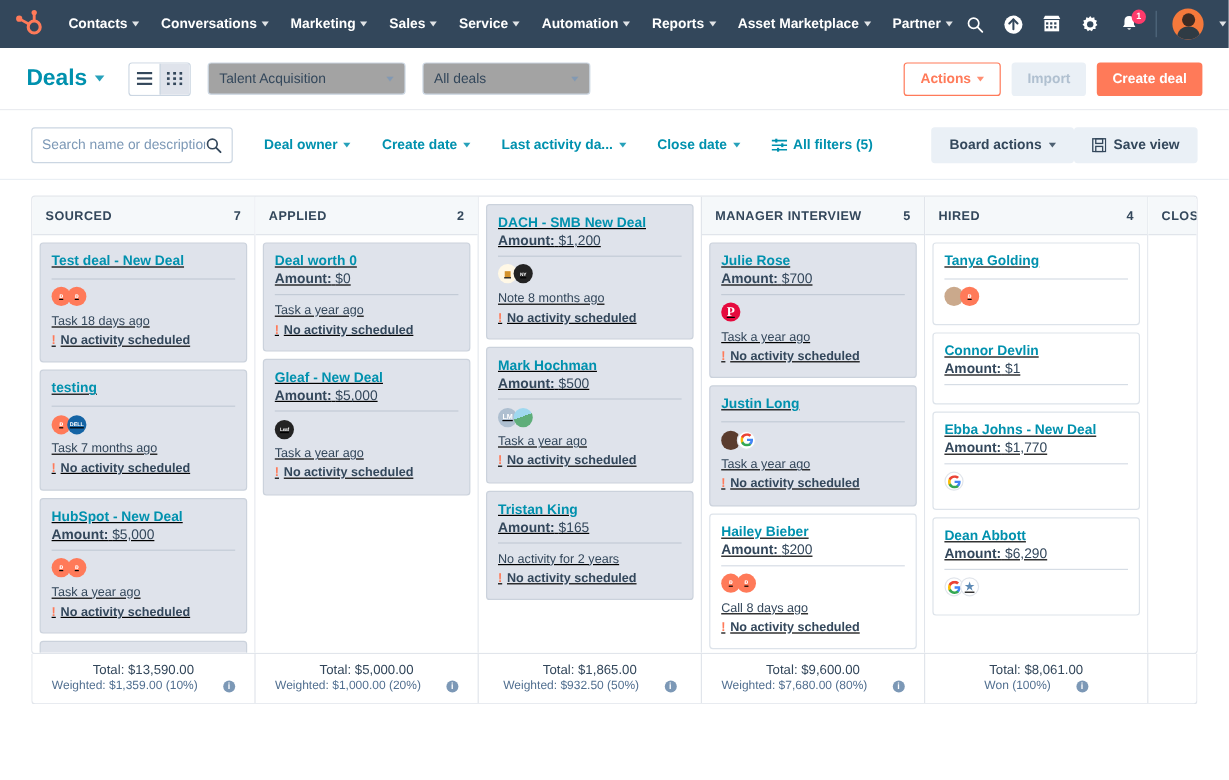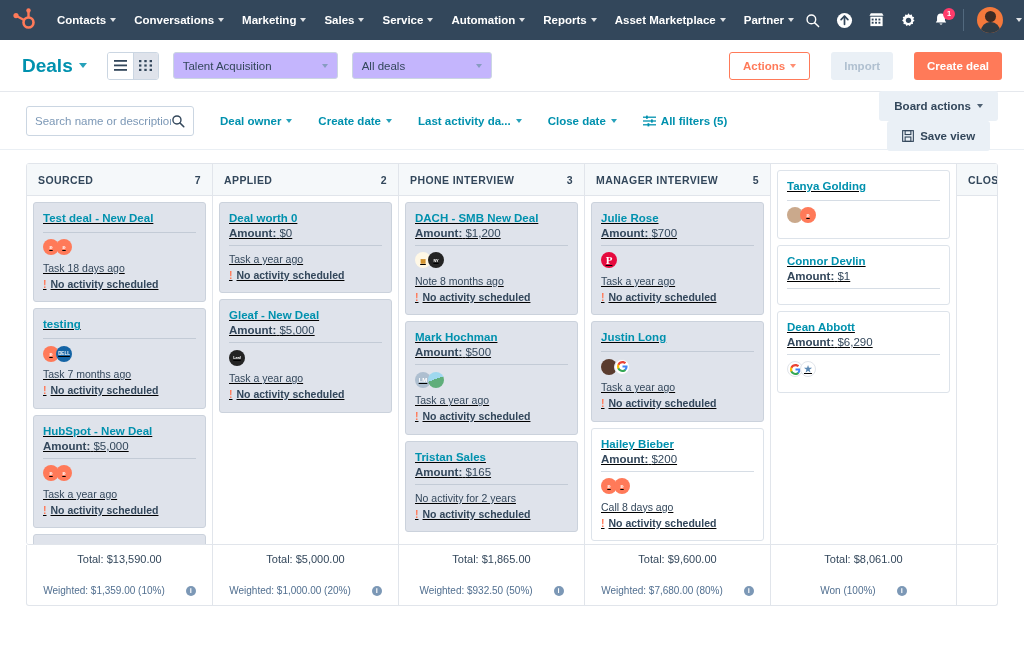--- a/index.html
+++ b/index.html
@@ -62,30 +62,30 @@
     display: flex; margin-left: 20px; border: 1px solid #cbd6e2; border-radius: 3px; overflow: hidden;
   }
   .vt-btn {
     width: 25px; height: 26px; background: #fff; display:flex; align-items:center; justify-content:center;
     cursor: pointer; color:#33475b;
   }
   .vt-btn.active { background: #dfe3eb; }
   .vt-btn + .vt-btn { border-left: 1px solid #cbd6e2; }
   .select-box {
     margin-left: 14px; height: 27px; min-width: 180px;
-    border: 1px solid #cbd6e2; border-radius: 3px; background: #c4b5fd;
+    border: 1px solid #cbd6e2; border-radius: 3px; background: #a3a3a3;
     display: flex; align-items: center; padding: 0 9px;
     font-size: 11.5px; color: #33475b; cursor: pointer;
   }
   .select-box .caret-d { margin-left: auto; border-top-color:#7c98b6; }
   .head-right { margin-left: auto; display: flex; align-items: center; gap: 9px; }
   .btn {
     height: 28px; border-radius: 3px; font-size: 11.5px; font-weight: bold;
     display: flex; align-items: center; justify-content: center; gap: 5px;
-    padding: 0 13px; cursor: pointer; white-space: nowrap; margin-left: 12px;
+    padding: 0 13px; cursor: pointer; white-space: nowrap;
   }
   .btn-outline { border: 1px solid #ff7a59; color: #ff7a59; background: #fff; }
   .btn-disabled { background: #eaf0f6; color: #b0c0d0; cursor: default; }
   .btn-primary { background: #ff7a59; color: #fff; }
   .btn-outline .caret-d { border-top-color:#ff7a59; }
 
   
   .filterbar {
     height: 58px; background: #fff; display: flex; align-items: center;
     padding: 0 26px; border-bottom: 1px solid #eaeff4;
@@ -98,21 +98,21 @@
     border: none; outline: none; font-size: 11.5px; color: #33475b;
     width: 100%; background: transparent; font-family: "Liberation Sans", sans-serif;
   }
   .search-wrap input::placeholder { color: #7c98b6; }
   .filter-link {
     font-size: 11.5px; font-weight: bold; color: #0091ae;
     display: flex; align-items: center; gap: 5px; cursor: pointer; margin-left: 26px;
     white-space: nowrap;
   }
   .filter-link .caret-d { border-top-color: #0091ae; }
-  .filter-right { margin-left: auto; display: flex; align-items: center; gap: 0; flex-direction: column; }
+  .filter-right { margin-left: auto; display: flex; align-items: center; gap: 0; }
   .btn-light {
     background: #eaf0f6; color: #33475b; height: 30px; border-radius: 3px;
     font-size: 11.5px; font-weight: bold; display: flex; align-items: center;
     justify-content: center; gap: 6px; padding: 0 15px; cursor: pointer;
   }
   .btn-light .caret-d { border-top-color: #33475b; }
 
   
   .board-area { padding: 13px 26px 0 26px; background: #fff; height: 430px; }
   .board {
@@ -167,21 +167,21 @@
   .card-meta .warn { display: flex; align-items: center; gap: 4px; font-weight: bold; color: #33475b; }
   .excl { color: #ff7a59; font-weight: bold; font-size: 10.5px; }
 
   
   .totals { display: flex; border-top: 1px solid #e1e5eb; background: #fff; }
   .total-cell {
     width: 186px; flex: 0 0 186px; border-right: 1px solid #e1e5eb;
     padding: 8px 6px 9px 6px; text-align: center;
   }
   .total-cell:last-child { border-right: none; }
-  .total-main { font-size: 11px; color: #33475b; margin-bottom: 20px; text-align: center; }
+  .total-main { font-size: 11px; color: #33475b; margin-bottom: 1px; text-align: center; }
   .total-sub {
     font-size: 10px; color: #516f90;
     display: flex; align-items: center; justify-content: center; gap: 21px;
   }
   .info-i {
     width: 10px; height: 10px; border-radius: 50%; background: #7c98b6;
     color: #fff; font-size: 7.5px; font-weight: bold; line-height: 10px;
     text-align: center; display: inline-block; cursor: pointer; flex: 0 0 10px;
   }
 </style>
@@ -488,24 +488,20 @@
             <div class="warn">
                 <span class="excl">!</span>
                 <span>No activity scheduled</span>
               </div>
           </div>
         </div>
       </div>
     </div>
 
     <div class="col">
-      <div class="col-head">
-        <span>PHONE INTERVIEW</span>
-        <span class="col-count">3</span>
-      </div>
       <div class="col-body">
         <div class="card selected">
           <div class="card-title">DACH - SMB New Deal</div>
           <div class="card-amount"><b>Amount:</b> <span>$1,200</span></div>
           <div class="card-sep"></div>
           <div class="avatars">
             <span class="av av-store" style="color:#d08a1e">▦</span>
             <span class="av av-dark">NY</span>
           </div>
           <div class="card-meta">
@@ -526,21 +522,21 @@
           </div>
           <div class="card-meta">
             <div>Task a year ago</div>
             <div class="warn">
                 <span class="excl">!</span>
                 <span>No activity scheduled</span>
               </div>
           </div>
         </div>
         <div class="card selected">
-          <div class="card-title">Tristan Sales</div>
+          <div class="card-title">Tristan King</div>
           <div class="card-amount"><b>Amount:</b> <span>$165</span></div>
           <div class="card-sep"></div>
           <div class="card-meta">
             <div>No activity for 2 years</div>
             <div class="warn">
                 <span class="excl">!</span>
                 <span>No activity scheduled</span>
               </div>
           </div>
         </div>
@@ -604,33 +600,52 @@
                 <span class="excl">!</span>
                 <span>No activity scheduled</span>
               </div>
           </div>
         </div>
 
       </div>
     </div>
 
     <div class="col">
+      <div class="col-head">
+        <span>HIRED</span>
+        <span class="col-count">4</span>
+      </div>
       <div class="col-body">
         <div class="card">
           <div class="card-title">Tanya Golding</div>
           <div class="card-sep"></div>
           <div class="avatars">
             <span class="av av-person"></span>
             <span class="av av-hs">ʚ</span>
           </div>
         </div>
         <div class="card">
           <div class="card-title">Connor Devlin</div>
           <div class="card-amount"><b>Amount:</b> <span>$1</span></div>
           <div class="card-sep"></div>
+        </div>
+        <div class="card">
+          <div class="card-title">Ebba Johns - New Deal</div>
+          <div class="card-amount"><b>Amount:</b> <span>$1,770</span></div>
+          <div class="card-sep"></div>
+          <div class="avatars">
+            <span class="av av-white">
+              <svg width="11" height="11" viewBox="0 0 12 12">
+                  <path d="M11.5 6.1c0-.4 0-.8-.1-1.1H6v2.2h3.1c-.1.7-.5 1.3-1.2 1.7v1.4h1.9c1.1-1 1.7-2.5 1.7-4.2z" fill="#4285F4"></path>
+                  <path d="M6 12c1.6 0 3-.5 4-1.5L8 9.1c-.6.4-1.3.6-2 .6-1.6 0-2.9-1-3.4-2.4H.6v1.5C1.6 10.7 3.7 12 6 12z" fill="#34A853"></path>
+                  <path d="M2.6 7.3c-.1-.4-.2-.8-.2-1.3s.1-.9.2-1.3V3.2H.6C.2 4 0 5 0 6s.2 2 .6 2.8l2-1.5z" fill="#FBBC05"></path>
+                  <path d="M6 2.4c.9 0 1.7.3 2.3.9l1.7-1.7C9 .6 7.6 0 6 0 3.7 0 1.6 1.3.6 3.2l2 1.5C3.1 3.4 4.4 2.4 6 2.4z" fill="#EA4335"></path>
+                </svg>
+            </span>
+          </div>
         </div>
         <div class="card">
           <div class="card-title">Dean Abbott</div>
           <div class="card-amount"><b>Amount:</b> <span>$6,290</span></div>
           <div class="card-sep"></div>
           <div class="avatars">
             <span class="av av-white">
               <svg width="11" height="11" viewBox="0 0 12 12">
                   <path d="M11.5 6.1c0-.4 0-.8-.1-1.1H6v2.2h3.1c-.1.7-.5 1.3-1.2 1.7v1.4h1.9c1.1-1 1.7-2.5 1.7-4.2z" fill="#4285F4"></path>
                   <path d="M6 12c1.6 0 3-.5 4-1.5L8 9.1c-.6.4-1.3.6-2 .6-1.6 0-2.9-1-3.4-2.4H.6v1.5C1.6 10.7 3.7 12 6 12z" fill="#34A853"></path>

